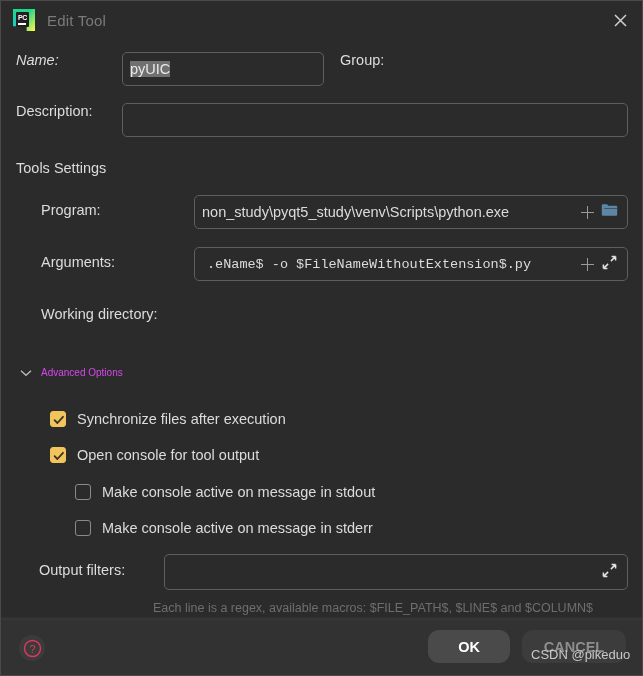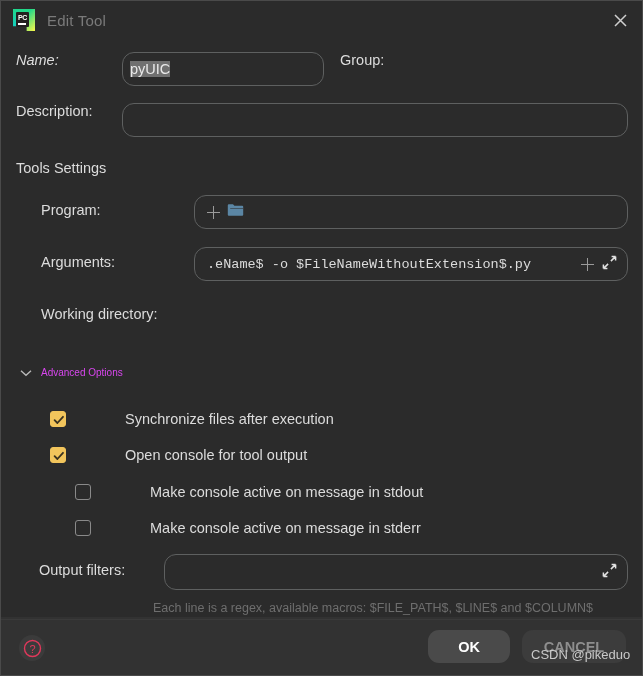--- a/index.html
+++ b/index.html
@@ -100,21 +100,21 @@
   .lbl {
     font-size: 14.5px;
     color: #dcdcdc;
     white-space: nowrap;
   }
 
   
   .field {
     background: #2b2b2b;
     border: 1px solid #5e6060;
-    border-radius: 12px;
+    border-radius: 5px;
     box-sizing: border-box;
     display: flex;
     align-items: center;
     height: 34px;
     padding: 0 7px;
     overflow: hidden;
   }
   .field .val {
     font-size: 14.5px;
     color: #dcdcdc;
@@ -187,21 +187,20 @@
   }
   .adv .chev { margin-right: 9px; display: flex; }
   .adv .adv-lbl { font-size: 10px; color: #d946ef; }
 
   
   .cbrow {
     position: absolute;
     display: flex;
     align-items: center;
     cursor: pointer;
-    gap: 48px;
   }
   .cbox {
     width: 16px; height: 16px;
     border-radius: 3px;
     box-sizing: border-box;
     flex: 0 0 auto;
     margin-right: 11px;
     position: relative;
   }
   .cbox.on {
@@ -320,20 +319,21 @@
   <div class="field" style="position:absolute; left:121px; top:102px; width:506px;">
     <span class="val" title=""></span>
   </div>
 
   <div class="section-head" style="left:15px; top:159px;">Tools Settings</div>
 
   <div class="row" style="left:40px; top:201px;">
     <span class="lbl">Program:</span>
   </div>
   <div class="field" style="position:absolute; left:193px; top:194px; width:434px;">
+    <span class="val">non_study\pyqt5_study\venv\Scripts\python.exe</span>
     <span class="fbtn">
         <span class="plus"></span>
       </span>
     <span class="fbtn">
       <span>
         <svg width="17" height="14" viewBox="0 0 17 14">
           <path d="M0.8 2.2 a1 1 0 0 1 1-1 h4.2 l1.4 1.6 h7.8 a1 1 0 0 1 1 1 v8 a1 1 0 0 1 -1 1 h-13.4 a1 1 0 0 1 -1 -1 z" fill="#5b86a4"></path>
           <path d="M3.2 5.1 h12.8 v0.9 h-12.8 z" fill="#2b2b2b" opacity="0.55"></path>
         </svg>
       </span>

